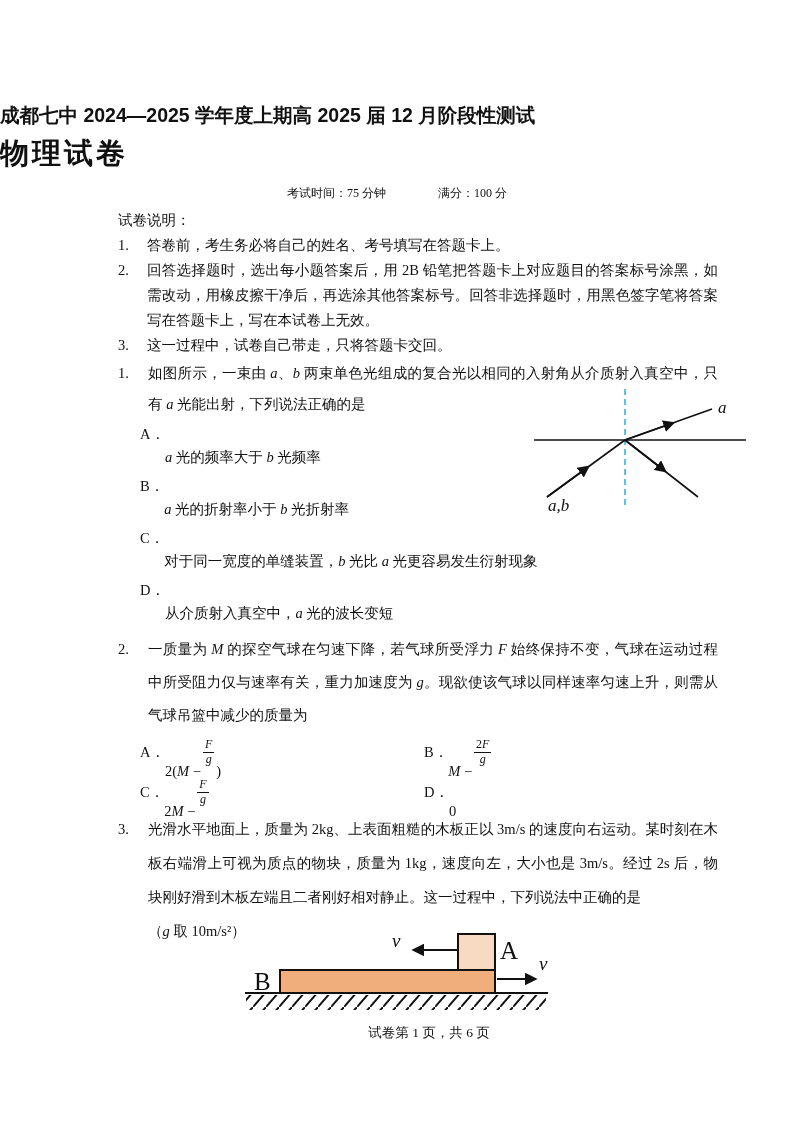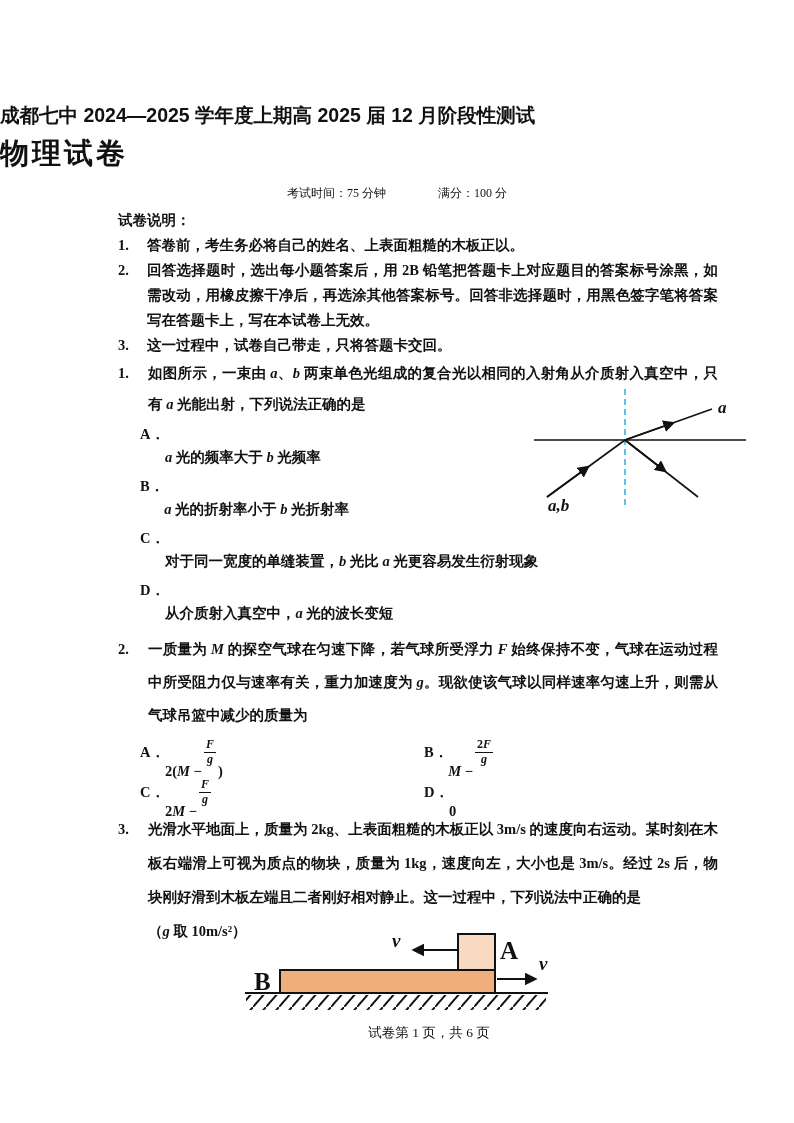--- a/index.html
+++ b/index.html
@@ -4,21 +4,21 @@
 <style>
   html,body{margin:0;padding:0;background:#fff;}
   .page{width:794px;height:1123px;position:relative;background:#fff;overflow:hidden;
         box-sizing:border-box;padding-top:103px;color:#111;
         font-family:"Liberation Serif","DejaVu Serif",serif;}
   .center{text-align:left;}
   .title{font-family:"Liberation Sans","DejaVu Sans",sans-serif;font-weight:bold;
          font-size:19.5px;line-height:24px;}
   .subtitle{font-weight:bold;font-size:29px;line-height:36px;margin-top:8px;letter-spacing:3px;}
   .meta{margin-top:11px;line-height:22px;font-size:12px;display:flex;justify-content:center;gap:52px;}
-  .body-block{margin-left:118px;margin-right:76px;font-size:14.5px;font-weight:bold;}
+  .body-block{margin-left:118px;margin-right:76px;font-size:14.5px;}
   .instructions{margin-top:4px;line-height:25px;}
   .inst-row{display:flex;}
   .inst-no{width:29px;flex:none;}
   .inst-text{flex:1;text-align:justify;}
   .section-heading{margin-top:30px;line-height:30px;text-align:justify;}
   .q-row{display:flex;}
   .q-no{width:30px;flex:none;}
   .q-text{flex:1;text-align:justify;}
   .q1 .q-row{line-height:31px;}
   .q1{position:relative;}
@@ -50,21 +50,21 @@
 
   <div class="meta">
     <span>考试时间：75 分钟</span>
     <span>满分：100 分</span>
   </div>
 
   <div class="instructions body-block">
     <div>试卷说明：</div>
     <div class="inst-row">
       <span class="inst-no">1.</span>
-      <span class="inst-text">答卷前，考生务必将自己的姓名、上表面粗糙的木板正以。</span>
+      <span class="inst-text">答卷前，考生务必将自己的姓名、考号填写在答题卡上。</span>
     </div>
     <div class="inst-row">
       <span class="inst-no">2.</span>
       <span class="inst-text">回答选择题时，选出每小题答案后，用 2B 铅笔把答题卡上对应题目的答案标号涂黑，如需改动，用橡皮擦干净后，再选涂其他答案标号。回答非选择题时，用黑色签字笔将答案写在答题卡上，写在本试卷上无效。</span>
     </div>
     <div class="inst-row">
       <span class="inst-no">3.</span>
       <span class="inst-text">这一过程中，试卷自己带走，只将答题卡交回。</span>
     </div>
   </div>

